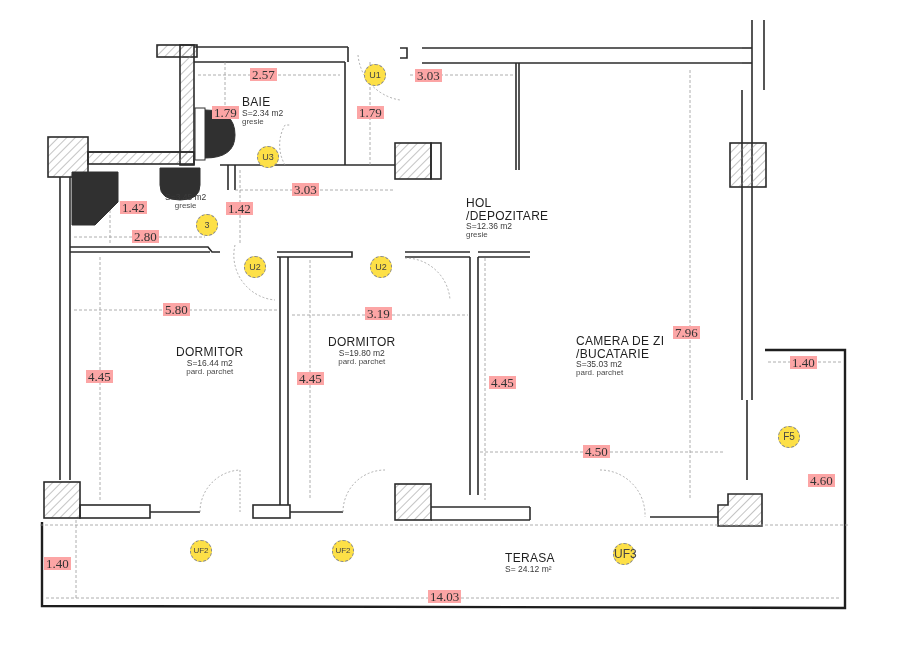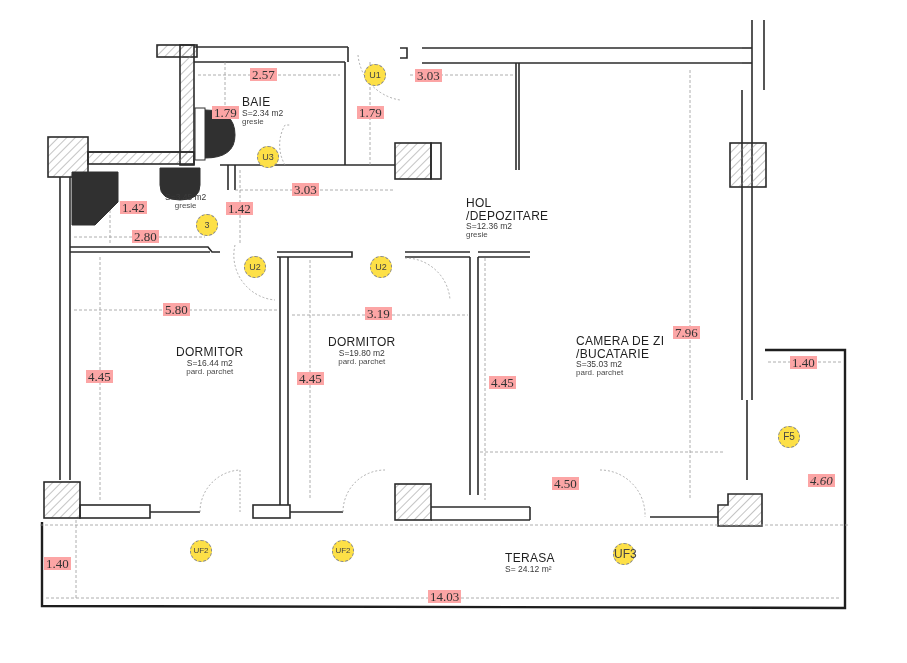--- a/index.html
+++ b/index.html
@@ -174,24 +174,24 @@
 <span class="dim" style="left:415px;top:69px;">3.03</span>
 <span class="dim" style="left:292px;top:183px;">3.03</span>
 <span class="dim" style="left:120px;top:201px;">1.42</span>
 <span class="dim" style="left:226px;top:202px;">1.42</span>
 <span class="dim" style="left:132px;top:230px;">2.80</span>
 <span class="dim" style="left:163px;top:303px;">5.80</span>
 <span class="dim" style="left:86px;top:370px;">4.45</span>
 <span class="dim" style="left:365px;top:307px;">3.19</span>
 <span class="dim" style="left:297px;top:372px;">4.45</span>
 <span class="dim" style="left:489px;top:376px;">4.45</span>
-<span class="dim" style="left:552px;top:445px;margin-top:32px;">4.50</span>
+<span class="dim" style="left:583px;top:445px;">4.50</span>
 <span class="dim" style="left:673px;top:294px;margin-top:32px;">7.96</span>
 <span class="dim" style="left:790px;top:356px;">1.40</span>
-<span class="dim" style="left:808px;top:474px;font-style:italic;">4.60</span>
+<span class="dim" style="left:808px;top:474px;">4.60</span>
 <span class="dim" style="left:44px;top:557px;">1.40</span>
 <span class="dim" style="left:428px;top:590px;">14.03</span>
 
 <div class="tag" style="left:364px;top:64px;">U1</div>
 <div class="tag" style="left:257px;top:146px;">U3</div>
 <div class="tag" style="left:196px;top:214px;">3</div>
 <div class="tag" style="left:244px;top:256px;">U2</div>
 <div class="tag" style="left:370px;top:256px;">U2</div>
 <div class="tag" style="left:190px;top:540px;font-size:8px;">UF2</div>
 <div class="tag" style="left:332px;top:540px;font-size:8px;">UF2</div>

